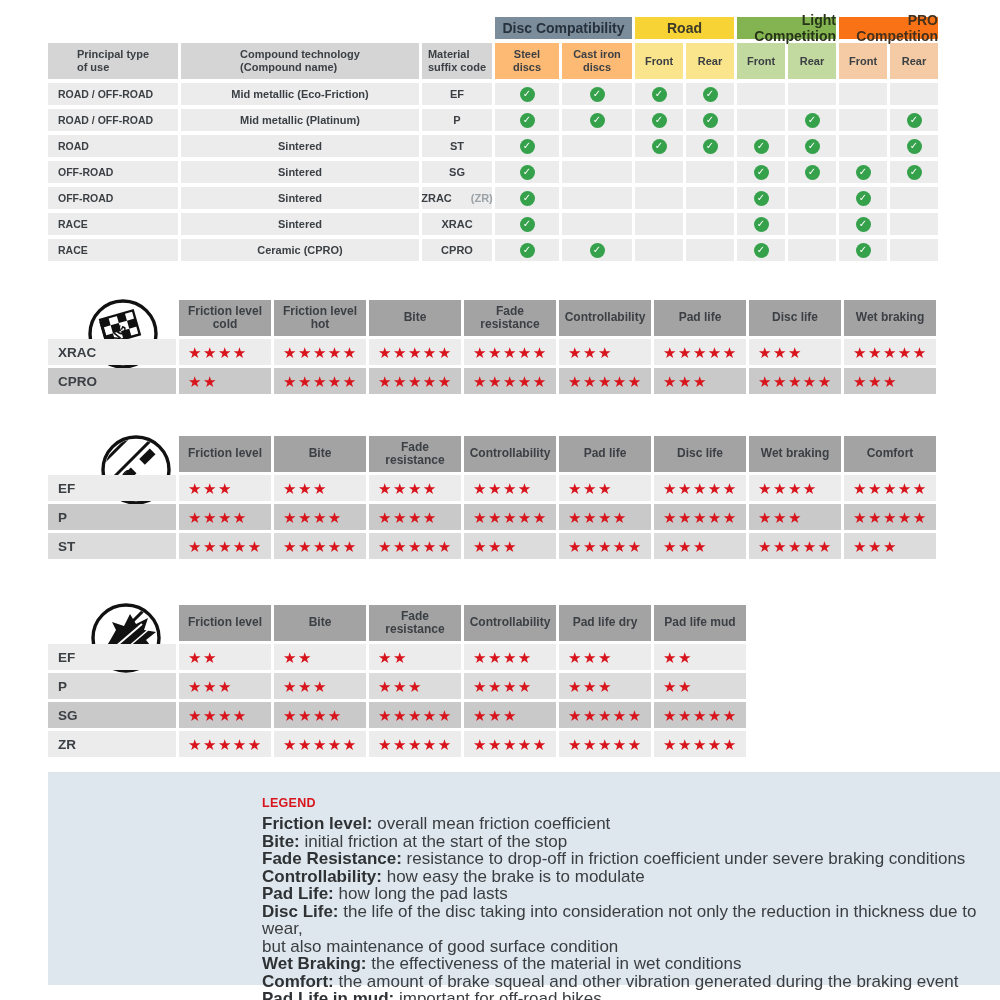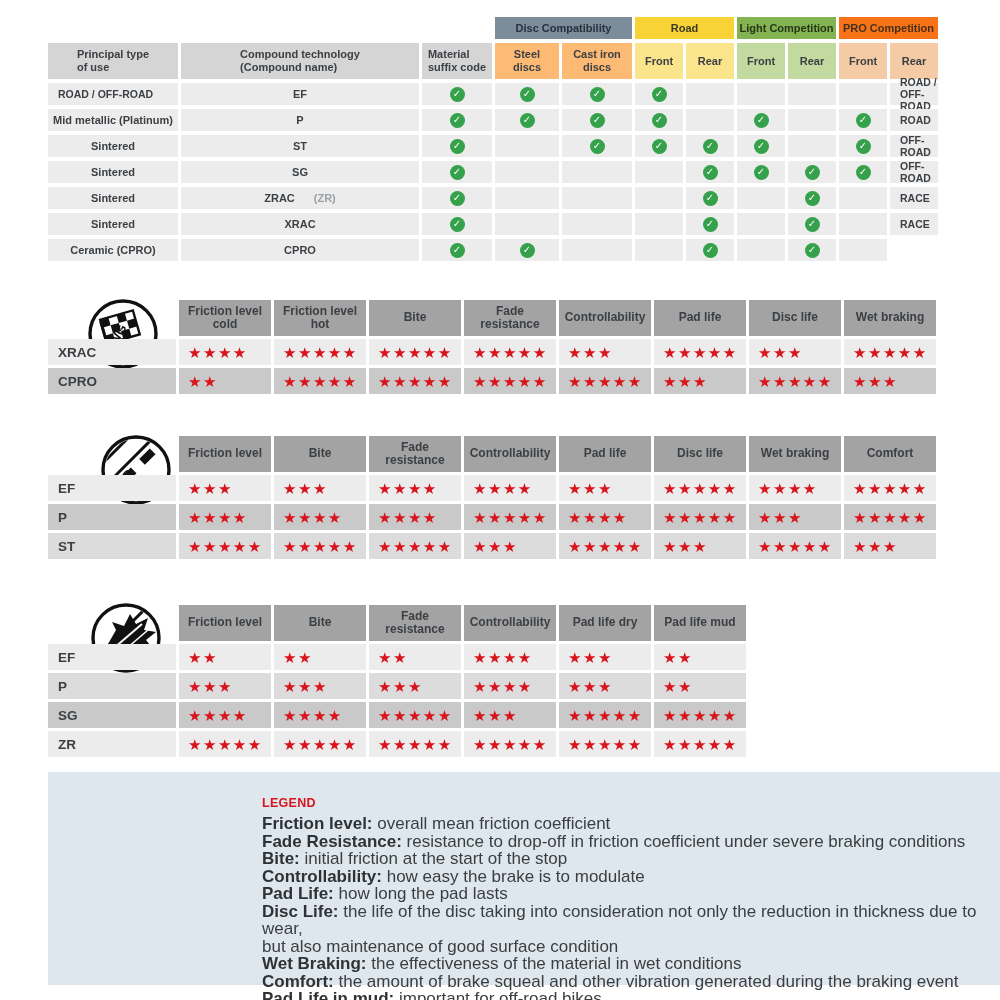--- a/index.html
+++ b/index.html
@@ -10,21 +10,21 @@
   
   #compat-grid{
     position:absolute;left:48px;top:17px;
     display:grid;
     grid-template-columns:130px 238px 70px 64px 70px 48px 48px 48px 48px 48px 48px;
     grid-template-rows:22px 36px repeat(7,22px);
     column-gap:3px;row-gap:4px;
   }
   .span3{grid-column:span 3;}
   .span2{grid-column:span 2;}
-  .chip{display:flex;align-items:center;justify-content:center;font-weight:bold;font-size:11px;text-align:right;}
+  .chip{display:flex;align-items:center;justify-content:center;font-weight:bold;font-size:14px;text-align:right;}
   .slate{background:#7b8c9b;color:#26313c;}
   .yellow{background:#f8d335;color:#3c3a28;}
   .green{background:#84b451;color:#263517;}
   .orange{background:#f97316;color:#45301c;}
   .slate-l{background:#fdba74;}
   .yellow-l{background:#fae48c;}
   .green-l{background:#c2d9a0;}
   .orange-l{background:#f4cba4;}
   .hcell{background:#d5d5d5;display:flex;align-items:center;justify-content:center;
          font-weight:bold;font-size:11px;white-space:pre-line;line-height:13px;}
@@ -84,20 +84,21 @@
 discs</div>
     <div class="subchip slate-l">Cast iron
 discs</div>
     <div class="subchip yellow-l">Front</div>
     <div class="subchip yellow-l">Rear</div>
     <div class="subchip green-l">Front</div>
     <div class="subchip green-l">Rear</div>
     <div class="subchip orange-l">Front</div>
     <div class="subchip orange-l">Rear</div>
     <div class="rowcell ruse">ROAD / OFF-ROAD</div>
+    <div class="rowcell rtech">Mid metallic (Eco-Friction)</div>
     <div class="rowcell rcode">EF</div>
     <div class="ccell">
       <span class="check">✓</span>
     </div>
     <div class="ccell">
       <span class="check">✓</span>
     </div>
     <div class="ccell">
       <span class="check">✓</span>
     </div>
@@ -378,22 +379,22 @@
     <div class="stars bg-light">★★★★★</div>
     <div class="stars bg-light">★★★★★</div>
     <div class="stars bg-light">★★★★★</div>
     <div class="stars bg-light">★★★★★</div>
   </div>
 
 <div id="legend">
   <div id="legend-title">LEGEND</div>
   <div id="legend-lines">
       <div class="legend-line"><b>Friction level: </b>overall mean friction coefficient</div>
+      <div class="legend-line"><b>Bite: </b>initial friction at the start of the stop</div>
       <div class="legend-line"><b>Fade Resistance: </b>resistance to drop-off in friction coefficient under severe braking conditions</div>
-      <div class="legend-line"><b>Bite: </b>initial friction at the start of the stop</div>
       <div class="legend-line"><b>Controllability: </b>how easy the brake is to modulate</div>
       <div class="legend-line"><b>Pad Life: </b>how long the pad lasts</div>
       <div class="legend-line"><b>Disc Life: </b>the life of the disc taking into consideration not only the reduction in thickness due to wear,</div>
       <div class="legend-line">but also maintenance of good surface condition</div>
       <div class="legend-line"><b>Wet Braking: </b>the effectiveness of the material in wet conditions</div>
       <div class="legend-line"><b>Comfort: </b>the amount of brake squeal and other vibration generated during the braking event</div>
       <div class="legend-line"><b>Pad Life in mud: </b>important for off-road bikes</div>
     </div>
 </div>
 

